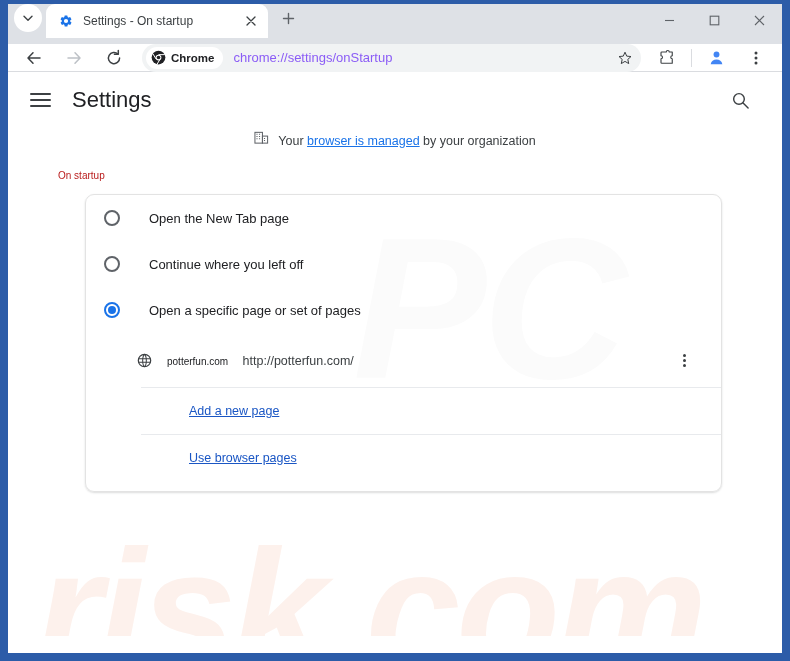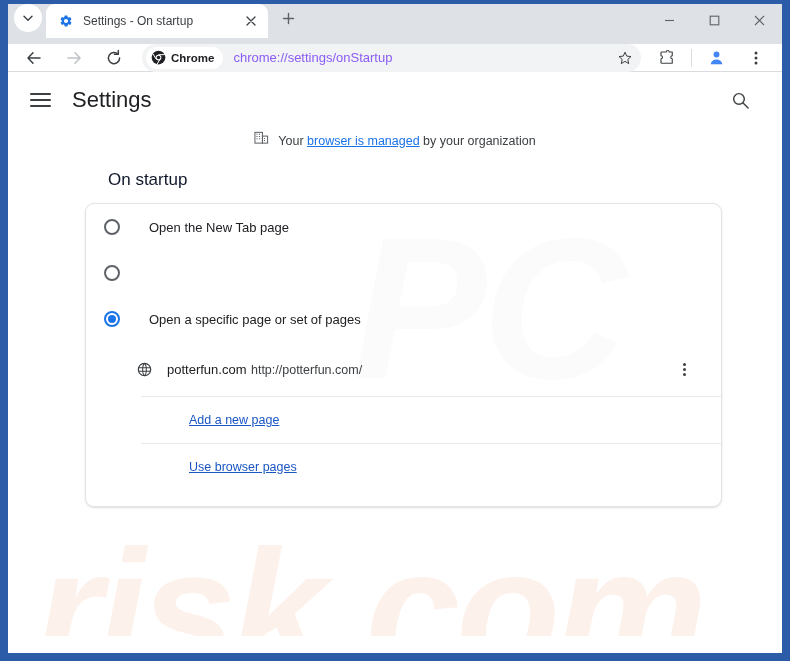--- a/index.html
+++ b/index.html
@@ -261,35 +261,35 @@
     font-size: 12.5px;
     color: #3c4043;
   }
   .managed-banner a {
     color: #1a73e8;
     text-decoration: underline;
   }
 
   .section-title {
     position: relative;
-    font-size: 17px;
-    color: #0f172a;
-    margin: 22px 0 0 100px;
+    font-size: 10px;
+    color: #b91c1c;
+    margin: 22px 0 0 50px;
   }
 
   .card {
     position: relative;
     margin: 13px 0 0 77px;
     width: 637px;
     background: rgba(255,255,255,0.62);
     border: 1px solid #e3e3e3;
     border-radius: 9px;
     box-shadow: 0 1px 2px rgba(60,64,67,0.18);
     box-sizing: border-box;
-    padding-bottom: 16px;
+    padding-bottom: 10px;
   }
 
   .radio-row {
     display: flex;
     align-items: center;
     height: 46px;
     padding-left: 18px;
     box-sizing: border-box;
   }
   .radio {
@@ -329,28 +329,29 @@
     display: flex;
     align-items: center;
     justify-content: center;
   }
   .page-texts {
     margin-left: 15px;
     flex: 1;
     min-width: 0;
   }
   .page-name {
-    font-size: 13px;
+    font-size: 10px;
     color: #202124;
     line-height: 17px;
   }
   .page-url {
     font-size: 12.5px;
     color: #3c4043;
     line-height: 17px;
+    margin-left: 10px;
   }
   .more-btn {
     width: 26px; height: 26px;
     display: flex;
     flex-direction: column;
     align-items: center;
     justify-content: center;
     gap: 2px;
     flex: none;
     margin-right: 12px;
@@ -530,20 +531,21 @@
 
       <div class="card">
 
         <div class="radio-row">
           <span class="radio"></span>
           <span class="radio-label">Open the New Tab page</span>
         </div>
 
         <div class="radio-row">
           <span class="radio"></span>
+          <span class="radio-label">Continue where you left off</span>
         </div>
 
         <div class="radio-row">
           <span class="radio checked"></span>
           <span class="radio-label">Open a specific page or set of pages</span>
         </div>
 
         <div class="page-row">
           <span class="page-favicon">
             <svg width="15" height="15" viewBox="0 0 16 16">

